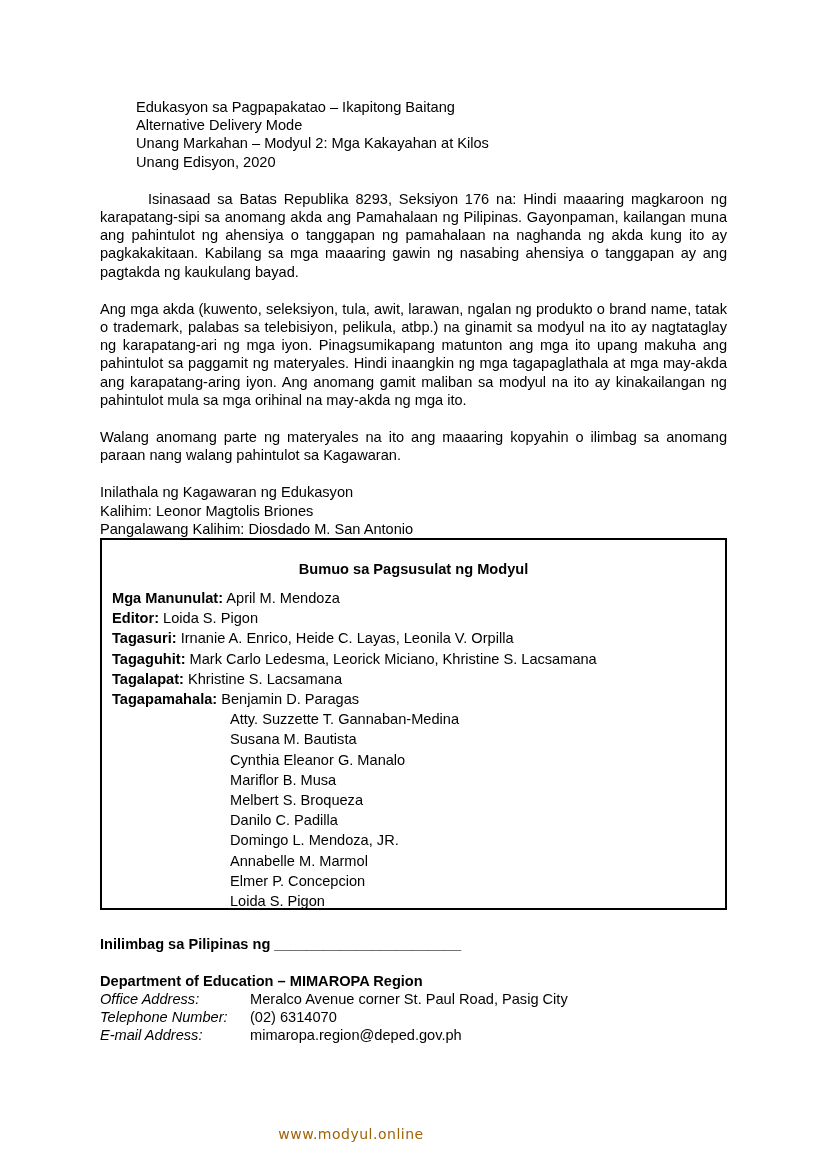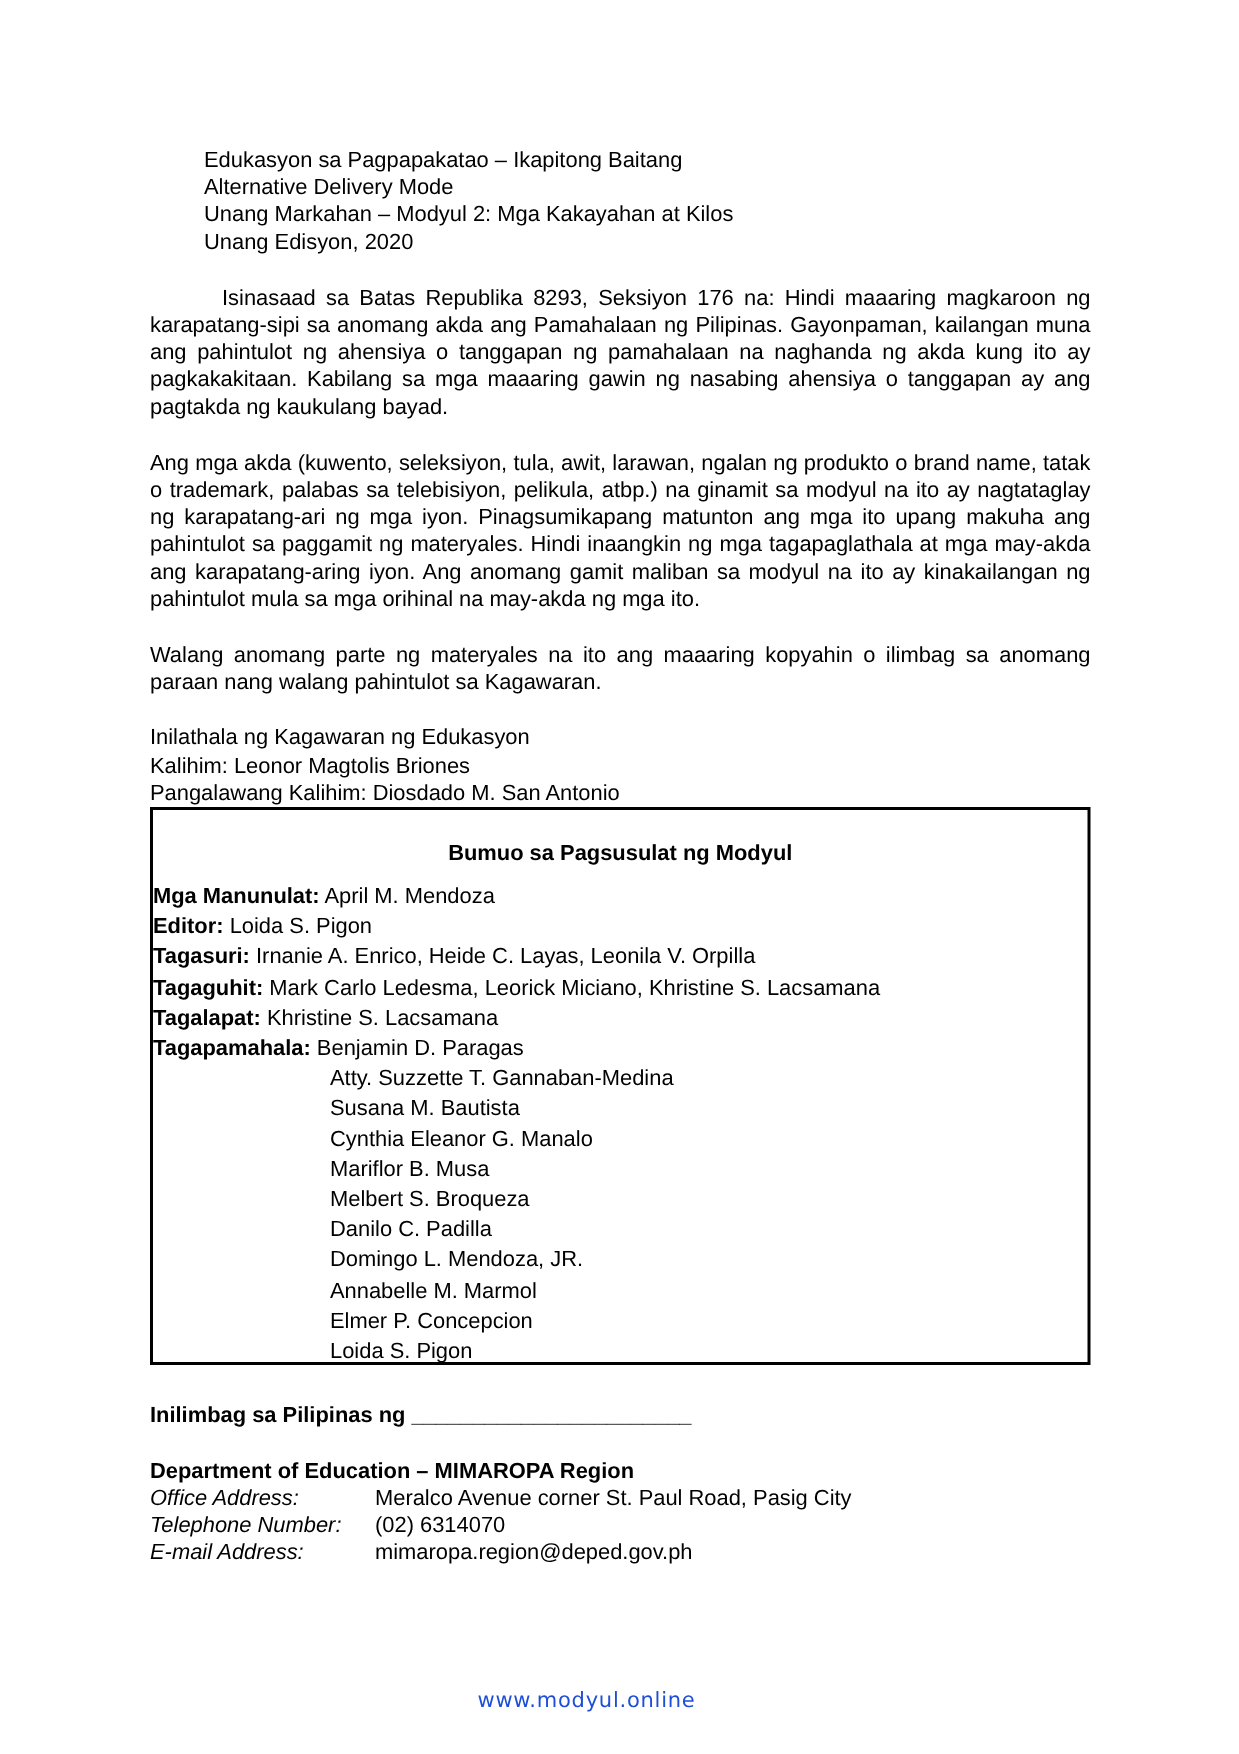--- a/index.html
+++ b/index.html
@@ -7,32 +7,32 @@
       font-family: "Liberation Sans", sans-serif; color: #000; font-size: 14.6px; }
     .page { position: absolute; left: 100px; top: 98px; width: 627px; }
     .heading-block div { font-weight: normal; line-height: 18.2px; margin-left: 36px; }
     .para { text-align: justify; line-height: 18.2px; margin: 0; }
     .indent { text-indent: 48px; }
     .gap { height: 19px; }
     .plain-lines div { line-height: 18.2px; }
     .credits-box { position: absolute; left: 100px; top: 538px; width: 623px; height: 368px;
       border: 2px solid #000; box-sizing: content-box; }
     .credits-title { text-align: center; font-weight: bold; margin-top: 20px; line-height: 18px; }
-    .credits-list { margin-top: 10px; }
+    .credits-list { margin-top: 10px; padding-left: 10px; }
     .credit-row { line-height: 20.2px; white-space: nowrap; }
     .credit-row b { font-weight: bold; }
     .sub-names { padding-left: 118px; }
     .sub-names div { line-height: 20.2px; }
     .printed { position: absolute; left: 100px; top: 935px; font-weight: bold; line-height: 18px; }
     .contact { position: absolute; left: 100px; top: 972px; }
     .contact .dept { font-weight: bold; line-height: 18px; }
     .contact-row { display: flex; line-height: 18px; }
     .contact-row .k { width: 150px; font-style: italic; }
     .watermark { position: absolute; left: 0; width: 702px; top: 1126px; text-align: center;
-      font-family: "DejaVu Sans", sans-serif; font-size: 14px; color: #1d4ed8; letter-spacing: 0.5px; padding-left: 40px; }
+      font-family: "DejaVu Sans", sans-serif; font-size: 14px; color: #a16207; letter-spacing: 0.5px; }
   </style>
 </head>
 <body>
 
 <div class="page">
   <div class="heading-block">
     <div>Edukasyon sa Pagpapakatao – Ikapitong Baitang</div>
     <div>Alternative Delivery Mode</div>
     <div>Unang Markahan – Modyul 2: Mga Kakayahan at Kilos</div>
     <div>Unang Edisyon, 2020</div>

